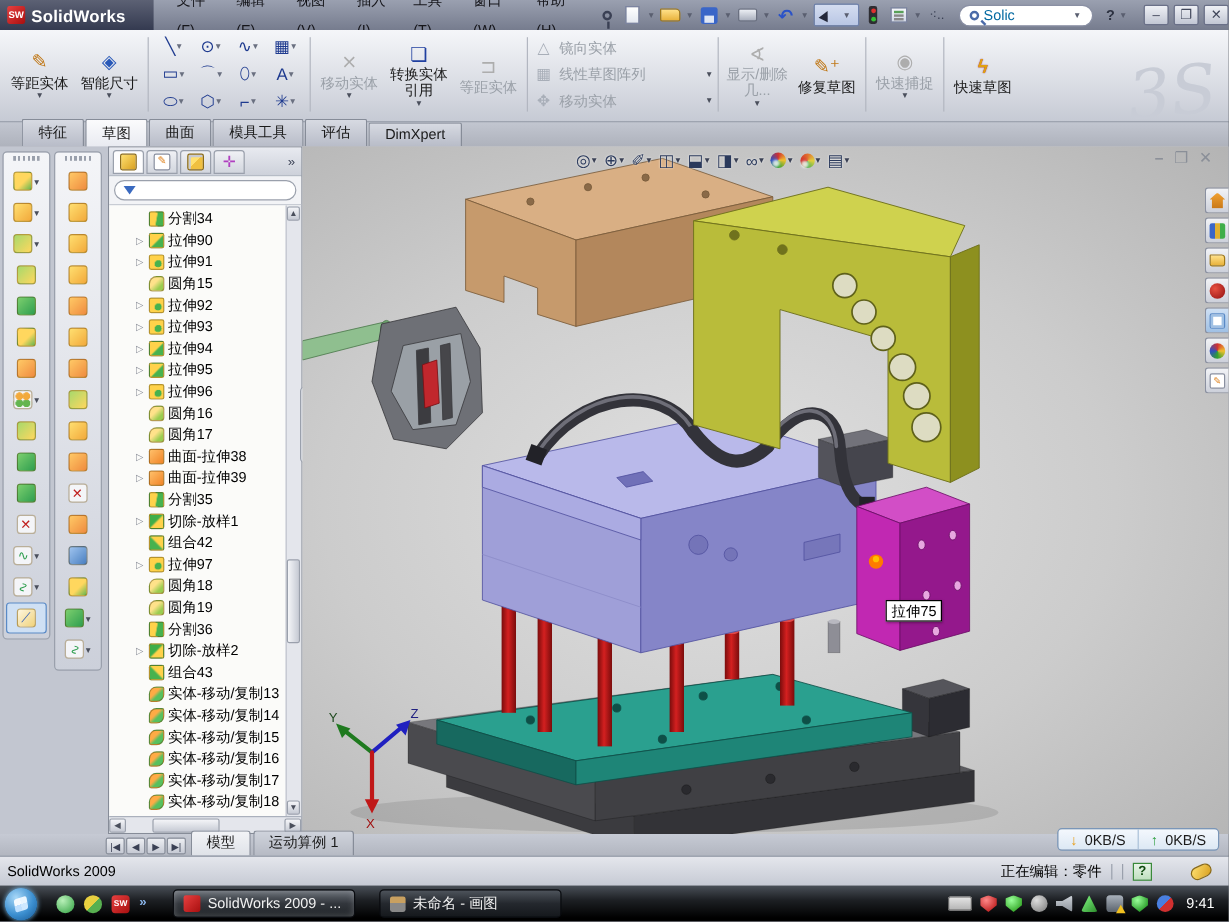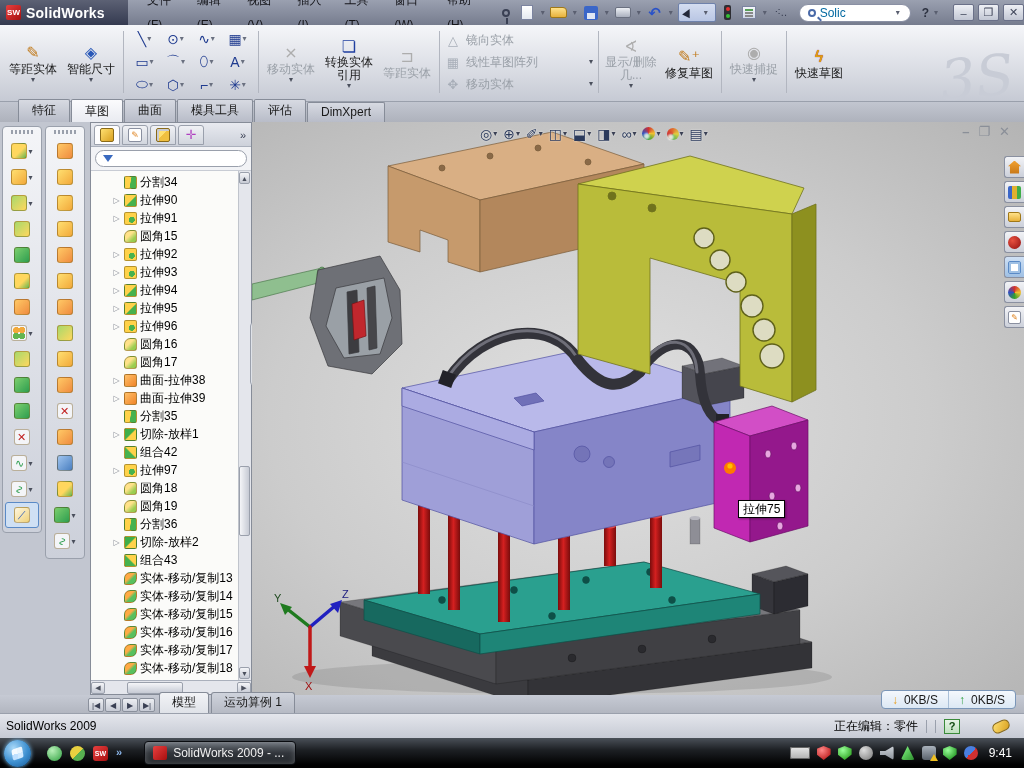--- a/index.html
+++ b/index.html
@@ -1101,20 +1101,24 @@
       <span class="qico q-sw">SW</span>
       <span class="qchev">»</span>
     </div>
     <div style="display:flex;gap:20px;margin-left:16px">
 
         <div class="taskbtn active">
           <span class="ti-sw"></span>
           <span>SolidWorks 2009 - ...</span>
         </div>
 
+        <div class="taskbtn">
+          <span class="ti-paint"></span>
+          <span>未命名 - 画图</span>
+        </div>
       </div>
     <div class="tray">
       <div style="display:flex;align-items:center;gap:7px">
 
       <span class="tico t-kbd"></span>
           <span class="tico t-red"></span>
           <span class="tico t-grn"></span>
           <span class="tico t-gry"></span>
           <span class="tico t-spk"></span>
           <span class="tico t-ga"></span>

